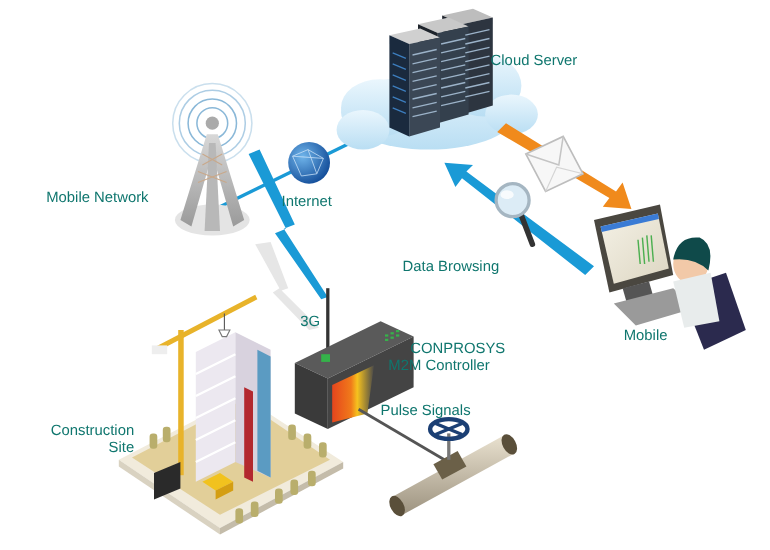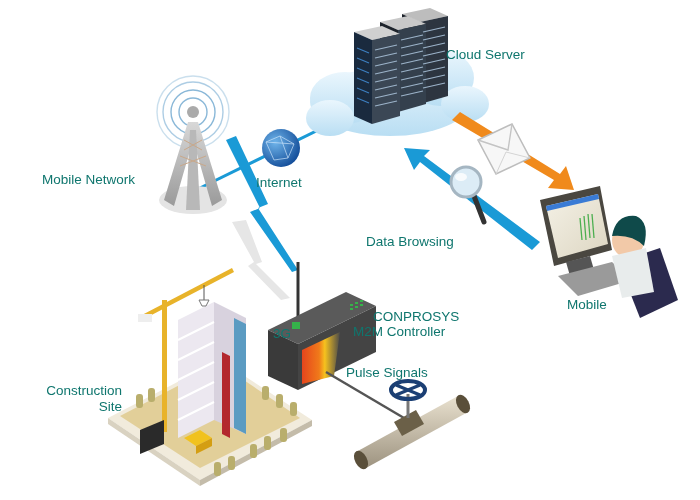--- a/index.html
+++ b/index.html
@@ -243,20 +243,20 @@
     <ellipse cx="408" cy="390" rx="17" ry="9" fill="none" stroke="#1b3f74" stroke-width="4"></ellipse>
     <line x1="396" y1="385" x2="420" y2="395" stroke="#1b3f74" stroke-width="3"></line>
     <line x1="420" y1="385" x2="396" y2="395" stroke="#1b3f74" stroke-width="3"></line>
   </g>
 </svg>
 
 <div class="lbl" style="left:446px; top:47px;">Cloud Server</div>
 <div class="lbl" style="left:42px; top:172px;">Mobile Network</div>
 <div class="lbl" style="left:256px; top:175px;text-align:center;">Internet</div>
 <div class="lbl" style="left:366px; top:200px;margin-top:34px;">Data Browsing</div>
-<div class="lbl" style="left:273px; top:284px;margin-top:42px;">3G</div>
+<div class="lbl" style="left:273px; top:284px;">3G</div>
 <div class="lbl" style="left:373px; top:309px;">CONPROSYS</div>
 <div class="lbl" style="left:353px; top:324px;">M2M Controller</div>
 <div class="lbl" style="left:567px; top:297px;">Mobile</div>
 <div class="lbl right" style="left:28px; top:399px; width:94px;">Site</div>
 <div class="lbl right" style="left:28px; top:383px; width:94px;">Construction</div>
 <div class="lbl" style="left:346px; top:365px;">Pulse Signals</div>
 </div>
 
 </body></html>

